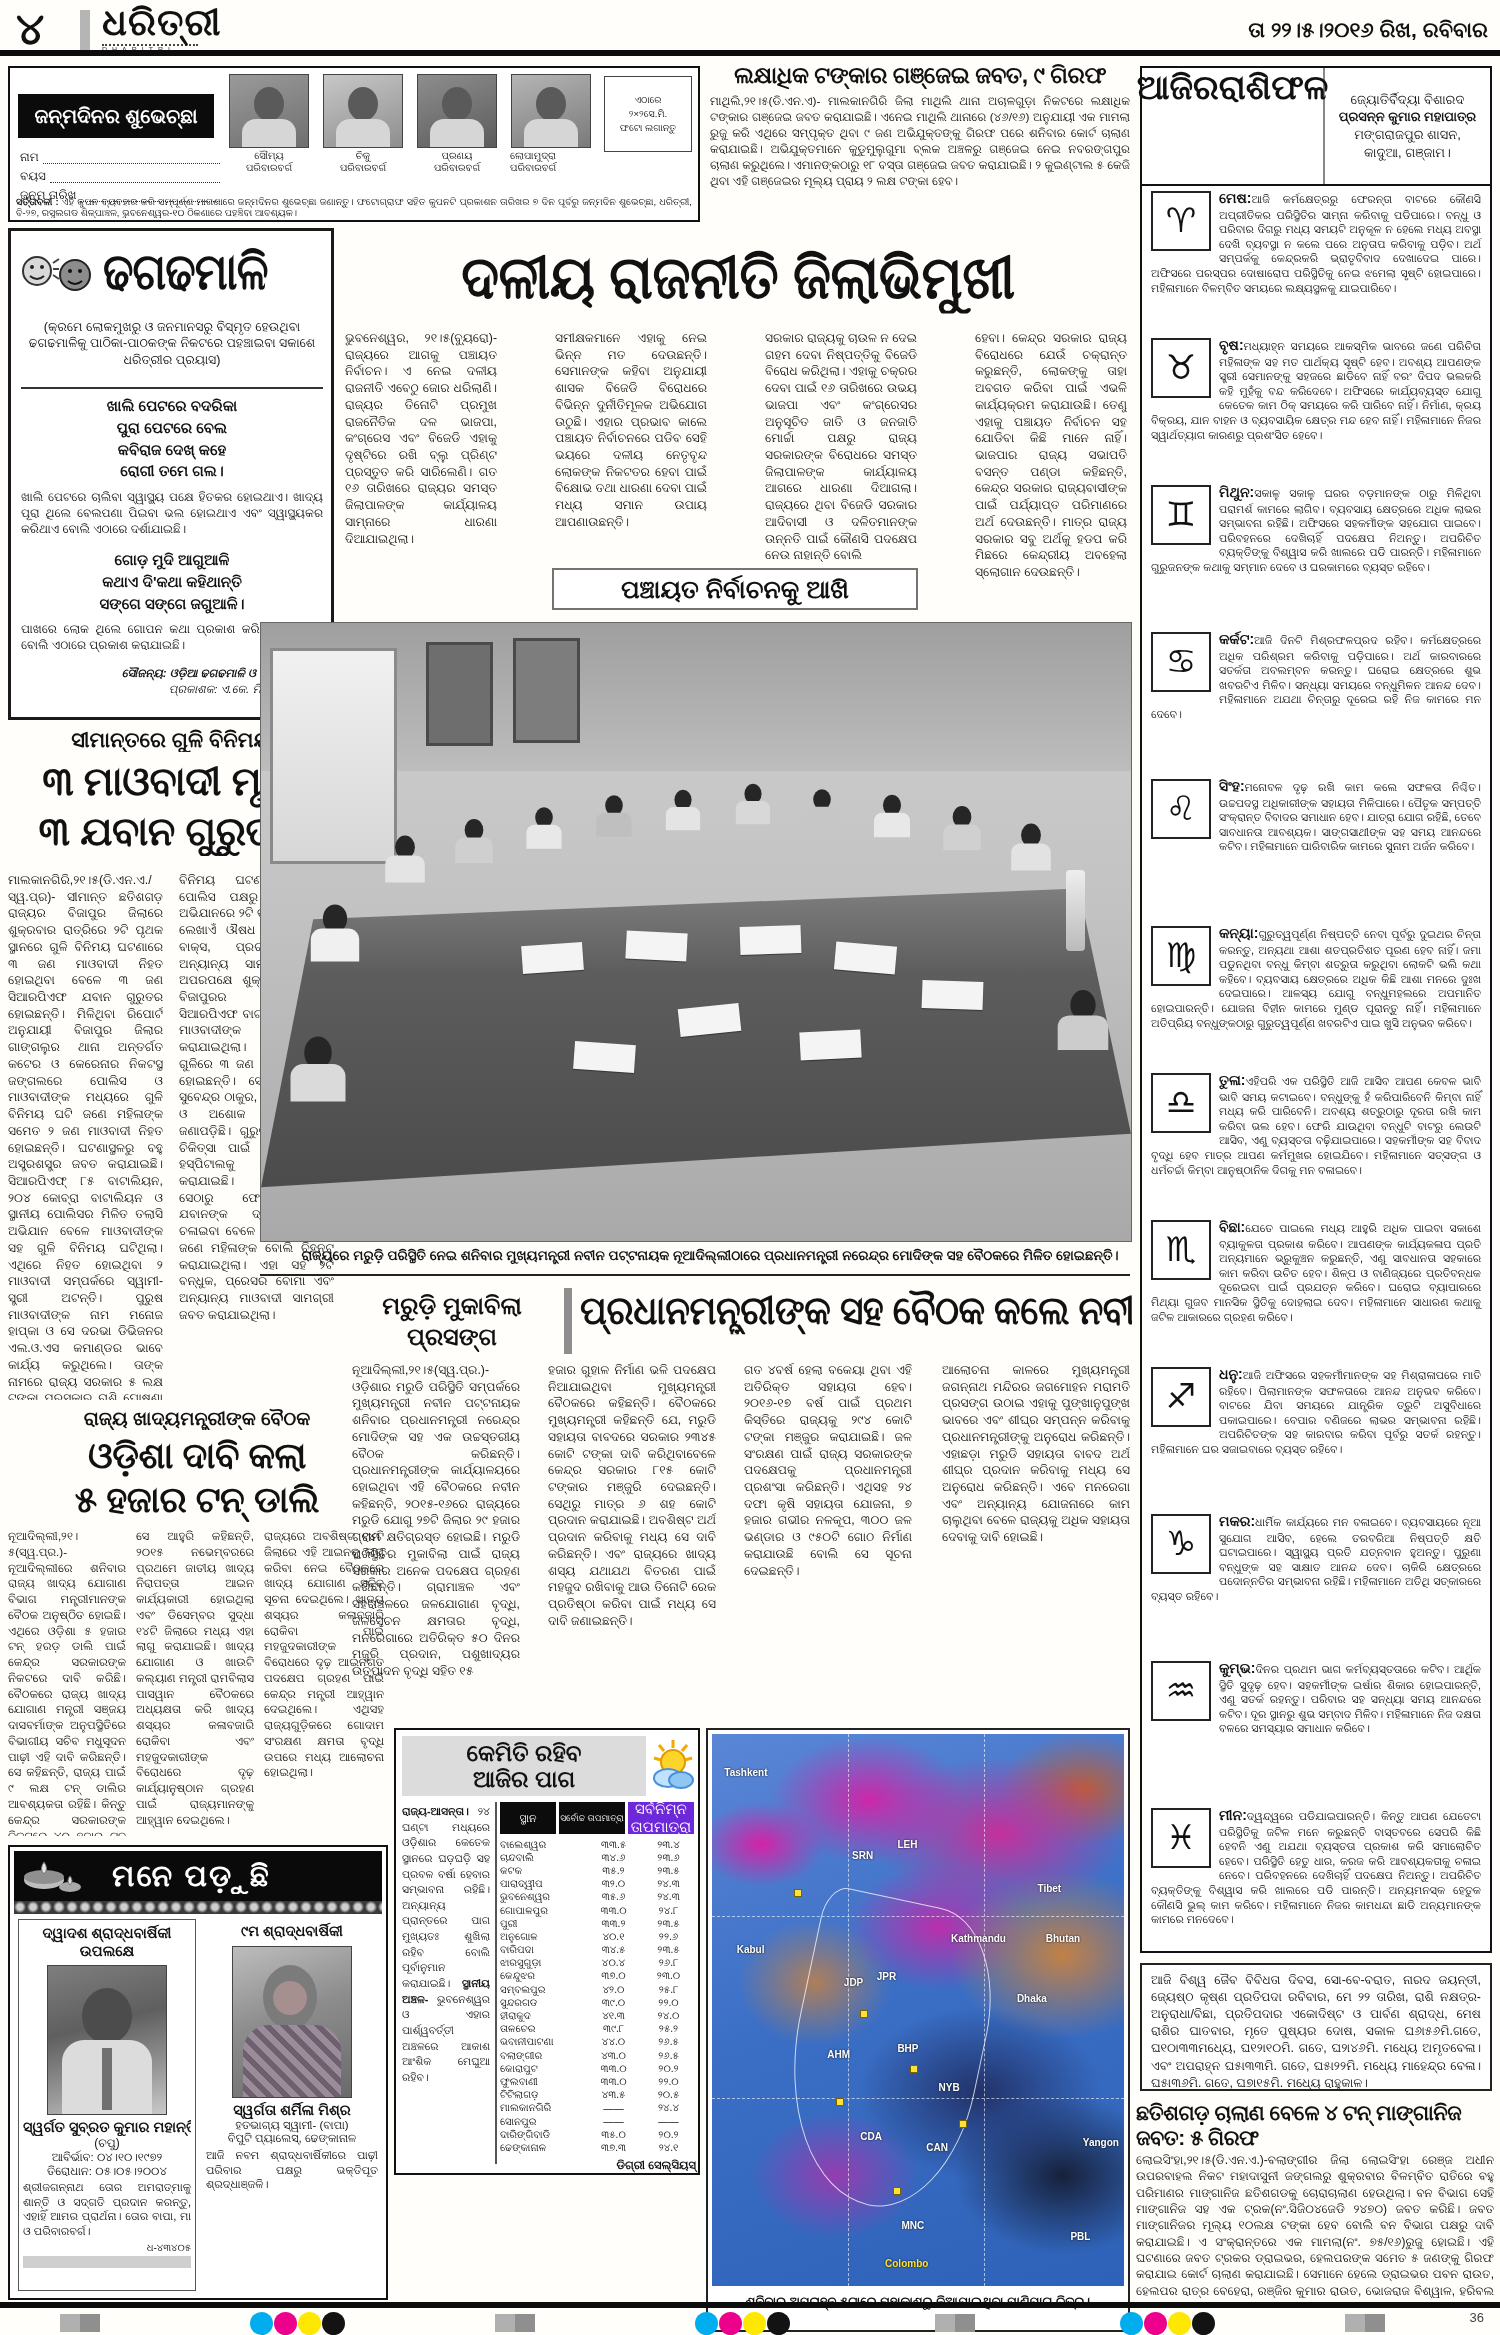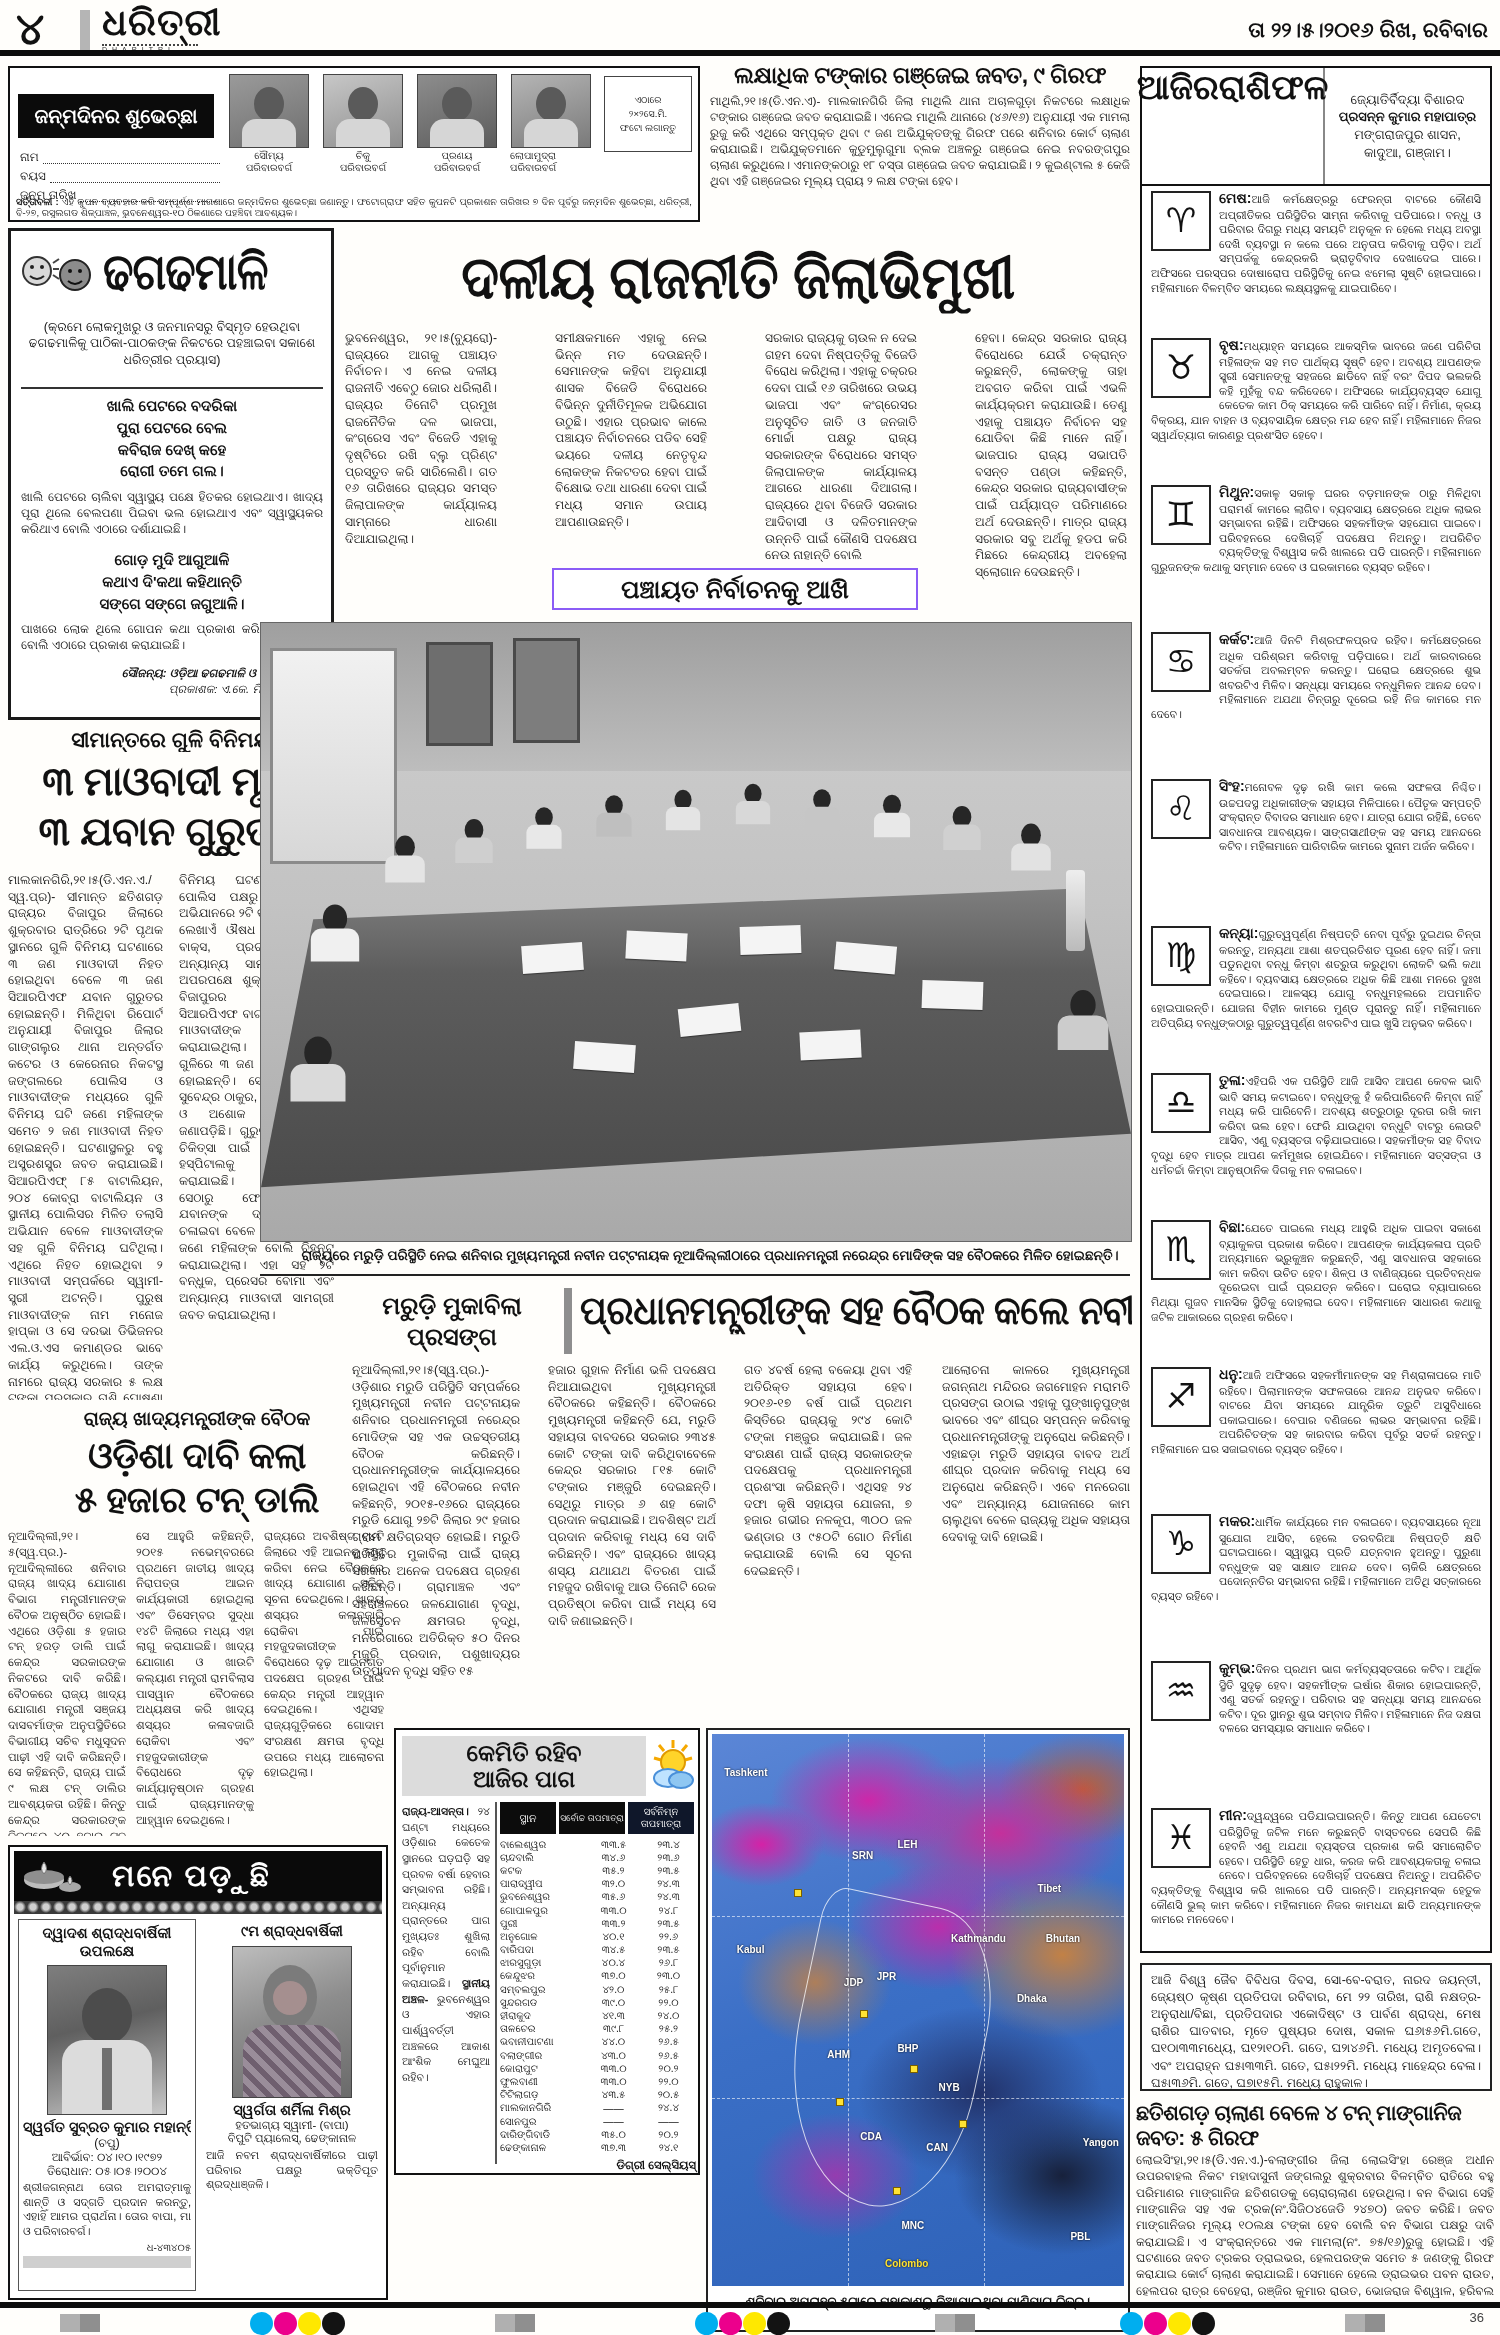--- a/index.html
+++ b/index.html
@@ -208,21 +208,21 @@
     </div>
   </div>
 
   <div class="abs headline clip" style="left:345px;top:246px;width:786px;font-size:55px;white-space:nowrap;transform:scaleY(1.08);">ଦଳୀୟ ରାଜନୀତି ଜିଲାଭିମୁଖୀ</div>
   <div id="main-cols">
       <div class="bodytxt abs" style="position: absolute; left: 345px; top: 330px; width: 152px; height: 276px; font-size: 12.3px;">ଭୁବନେଶ୍ୱର, ୨୧।୫(ବ୍ୟୁରୋ)- ରାଜ୍ୟରେ ଆଗକୁ ପଞ୍ଚାୟତ ନିର୍ବାଚନ। ଏ ନେଇ ଦଳୀୟ ରାଜନୀତି ଏବେଠୁ ଜୋର ଧରିଲାଣି। ରାଜ୍ୟର ତିନୋଟି ପ୍ରମୁଖ ରାଜନୈତିକ ଦଳ ଭାଜପା, କଂଗ୍ରେସ ଏବଂ ବିଜେଡି ଏହାକୁ ଦୃଷ୍ଟିରେ ରଖି ବ୍ଲୁ ପ୍ରିଣ୍ଟ ପ୍ରସ୍ତୁତ କରି ସାରିଲେଣି। ଗତ ୧୬ ତାରିଖରେ ରାଜ୍ୟର ସମସ୍ତ ଜିଲାପାଳଙ୍କ କାର୍ଯ୍ୟାଳୟ ସାମ୍ନାରେ ଧାରଣା ଦିଆଯାଇଥିଲା।</div>
       <div class="bodytxt abs" style="position: absolute; left: 555px; top: 330px; width: 152px; height: 232px; font-size: 12.3px;">ସମୀକ୍ଷକମାନେ ଏହାକୁ ନେଇ ଭିନ୍ନ ମତ ଦେଉଛନ୍ତି। ସେମାନଙ୍କ କହିବା ଅନୁଯାୟୀ ଶାସକ ବିଜେଡି ବିରୋଧରେ ବିଭିନ୍ନ ଦୁର୍ନୀତିମୂଳକ ଅଭିଯୋଗ ଉଠୁଛି। ଏହାର ପ୍ରଭାବ କାଲେ ପଞ୍ଚାୟତ ନିର୍ବାଚନରେ ପଡିବ ସେହି ଭୟରେ ଦଳୀୟ ନେତୃବୃନ୍ଦ ଲୋକଙ୍କ ନିକଟତର ହେବା ପାଇଁ ବିକ୍ଷୋଭ ତଥା ଧାରଣା ଦେବା ପାଇଁ ମଧ୍ୟ ସମାନ ଉପାୟ ଆପଣାଉଛନ୍ତି।</div>
       <div class="bodytxt abs" style="position: absolute; left: 765px; top: 330px; width: 152px; height: 232px; font-size: 12.3px;">ସରକାର ରାଜ୍ୟକୁ ଚାଉଳ ନ ଦେଇ ଗହମ ଦେବା ନିଷ୍ପତ୍ତିକୁ ବିଜେଡି ବିରୋଧ କରିଥିଲା। ଏହାକୁ ଚକ୍ରର ଦେବା ପାଇଁ ୧୬ ତାରିଖରେ ଉଭୟ ଭାଜପା ଏବଂ କଂଗ୍ରେସର ଅନୁସୂଚିତ ଜାତି ଓ ଜନଜାତି ମୋର୍ଚ୍ଚା ପକ୍ଷରୁ ରାଜ୍ୟ ସରକାରଙ୍କ ବିରୋଧରେ ସମସ୍ତ ଜିଲାପାଳଙ୍କ କାର୍ଯ୍ୟାଳୟ ଆଗରେ ଧାରଣା ଦିଆଗଲା। ରାଜ୍ୟରେ ଥିବା ବିଜେଡି ସରକାର ଆଦିବାସୀ ଓ ଦଳିତମାନଙ୍କ ଉନ୍ନତି ପାଇଁ କୌଣସି ପଦକ୍ଷେପ ନେଉ ନାହାନ୍ତି ବୋଲି</div>
       <div class="bodytxt abs" style="position: absolute; left: 975px; top: 330px; width: 152px; height: 276px; font-size: 12.3px;">ହେବା। କେନ୍ଦ୍ର ସରକାର ରାଜ୍ୟ ବିରୋଧରେ ଯେଉଁ ଚକ୍ରାନ୍ତ କରୁଛନ୍ତି, ଲୋକଙ୍କୁ ତାହା ଅବଗତ କରିବା ପାଇଁ ଏଭଳି କାର୍ଯ୍ୟକ୍ରମ କରାଯାଉଛି। ତେଣୁ ଏହାକୁ ପଞ୍ଚାୟତ ନିର୍ବାଚନ ସହ ଯୋଡିବା କିଛି ମାନେ ନାହିଁ। ଭାଜପାର ରାଜ୍ୟ ସଭାପତି ବସନ୍ତ ପଣ୍ଡା କହିଛନ୍ତି, କେନ୍ଦ୍ର ସରକାର ରାଜ୍ୟବାସୀଙ୍କ ପାଇଁ ପର୍ଯ୍ୟାପ୍ତ ପରିମାଣରେ ଅର୍ଥ ଦେଉଛନ୍ତି। ମାତ୍ର ରାଜ୍ୟ ସରକାର ସବୁ ଅର୍ଥକୁ ହଡପ କରି ମିଛରେ କେନ୍ଦ୍ରୀୟ ଅବହେଲା ସ୍ଲୋଗାନ ଦେଉଛନ୍ତି।</div>
     </div>
-  <div class="abs ctr ob" style="left:552px;top:568px;width:362px;height:38px;border:2px solid #8b5cf6;font-size:25px;line-height:38px;overflow:hidden;white-space:nowrap;background:#fff;">ପଞ୍ଚାୟତ ନିର୍ବାଚନକୁ ଆଖି</div>
+  <div class="abs ctr ob" style="left:552px;top:568px;width:362px;height:38px;border:2px solid #737373;font-size:25px;line-height:38px;overflow:hidden;white-space:nowrap;background:#fff;">ପଞ୍ଚାୟତ ନିର୍ବାଚନକୁ ଆଖି</div>
 
   <div class="abs" style="left:260px;top:622px;width:870px;height:618px;border:1px solid #666;overflow:hidden;background:linear-gradient(#cfcfcf 0%,#c3c3c3 45%,#a9a9a9 100%);">
     <div style="position:absolute;left:0;top:0;width:100%;height:24%;background:linear-gradient(#9f9f9f,#bdbdbd);"></div>
     <div style="position:absolute;left:1%;top:4%;width:14%;height:34%;background:linear-gradient(#f1f1f1,#d7d7d7);border:3px solid #8a8a8a;"></div>
     <div style="position:absolute;left:19%;top:3%;width:7%;height:16%;background:#6e6e6e;border:3px solid #4a4a4a;"></div>
     <div style="position:absolute;left:29%;top:2.5%;width:7%;height:16%;background:#7d7d7d;border:3px solid #4a4a4a;"></div>
     <div style="position:absolute;left:0;top:38%;width:100%;height:62%;background:linear-gradient(#8a8a8a,#5d5d5d 30%,#474747);clip-path:polygon(6% 16%,94% 8%,100% 72%,0 86%);"></div>
     <div id="photo-people" style="position:absolute;inset:0;">
         <div class="person" style="left: 14%; top: 34%; transform: scale(0.9);">
           <div class="head"></div>
@@ -326,21 +326,21 @@
       <b>ରାଜ୍ୟ-ଆସନ୍ତା।</b>
       <span>୨୪ ଘଣ୍ଟା ମଧ୍ୟରେ ଓଡ଼ିଶାର କେତେକ ସ୍ଥାନରେ ଘଡ଼ଘଡ଼ି ସହ ପ୍ରବଳ ବର୍ଷା ହେବାର ସମ୍ଭାବନା ରହିଛି। ଅନ୍ୟାନ୍ୟ ପ୍ରାନ୍ତରେ ପାଗ ମୁଖ୍ୟତଃ ଶୁଖିଲା ରହିବ ବୋଲି ପୂର୍ବାନୁମାନ କରାଯାଇଛି।</span>
       <b>ସ୍ଥାନୀୟ ଅଞ୍ଚଳ-</b>
       <span>ଭୁବନେଶ୍ୱର ଓ ଏହାର ପାର୍ଶ୍ୱବର୍ତ୍ତୀ ଅଞ୍ଚଳରେ ଆକାଶ ଆଂଶିକ ମେଘୁଆ ରହିବ।</span>
     </div>
     <div class="abs" style="left:99px;top:72px;width:1.5px;height:362px;background:#555;"></div>
     <div class="abs" style="left:104px;top:72px;width:196px;">
       <div style="display:flex;gap:3px;align-items:stretch;height:32px;">
         <div class="ctr" style="background:#0c0c0c;color:#fff;width:56px;font-size:11px;line-height:32px;overflow:hidden;">ସ୍ଥାନ</div>
         <div class="ctr" style="background:#0c0c0c;color:#fff;width:66px;font-size:9px;line-height:1.2;display:flex;align-items:center;justify-content:center;overflow:hidden;">ସର୍ବୋଚ୍ଚ ତାପମାତ୍ରା</div>
-        <div class="ctr" style="background:#0f172a;color:#fff;width:66px;font-size:10px;line-height:1.2;display:flex;align-items:center;justify-content:center;overflow:hidden;text-align:center;">ସର୍ବନିମ୍ନ ତାପମାତ୍ରା</div>
+        <div class="ctr" style="background:#6d28d9;color:#fff;width:66px;font-size:15px;line-height:1.2;display:flex;align-items:center;justify-content:center;overflow:hidden;text-align:center;">ସର୍ବନିମ୍ନ ତାପମାତ୍ରା</div>
       </div>
       <div id="weather-rows" style="margin-top:4px;">
           <div class="wrow">
             <span class="wn">ବାଲେଶ୍ୱର</span>
             <span class="wv">୩୩.୫</span>
             <span class="wv">୨୩.୪</span>
           </div>
           <div class="wrow">
             <span class="wn">ଚାନ୍ଦବାଲି</span>
             <span class="wv">୩୪.୬</span>

